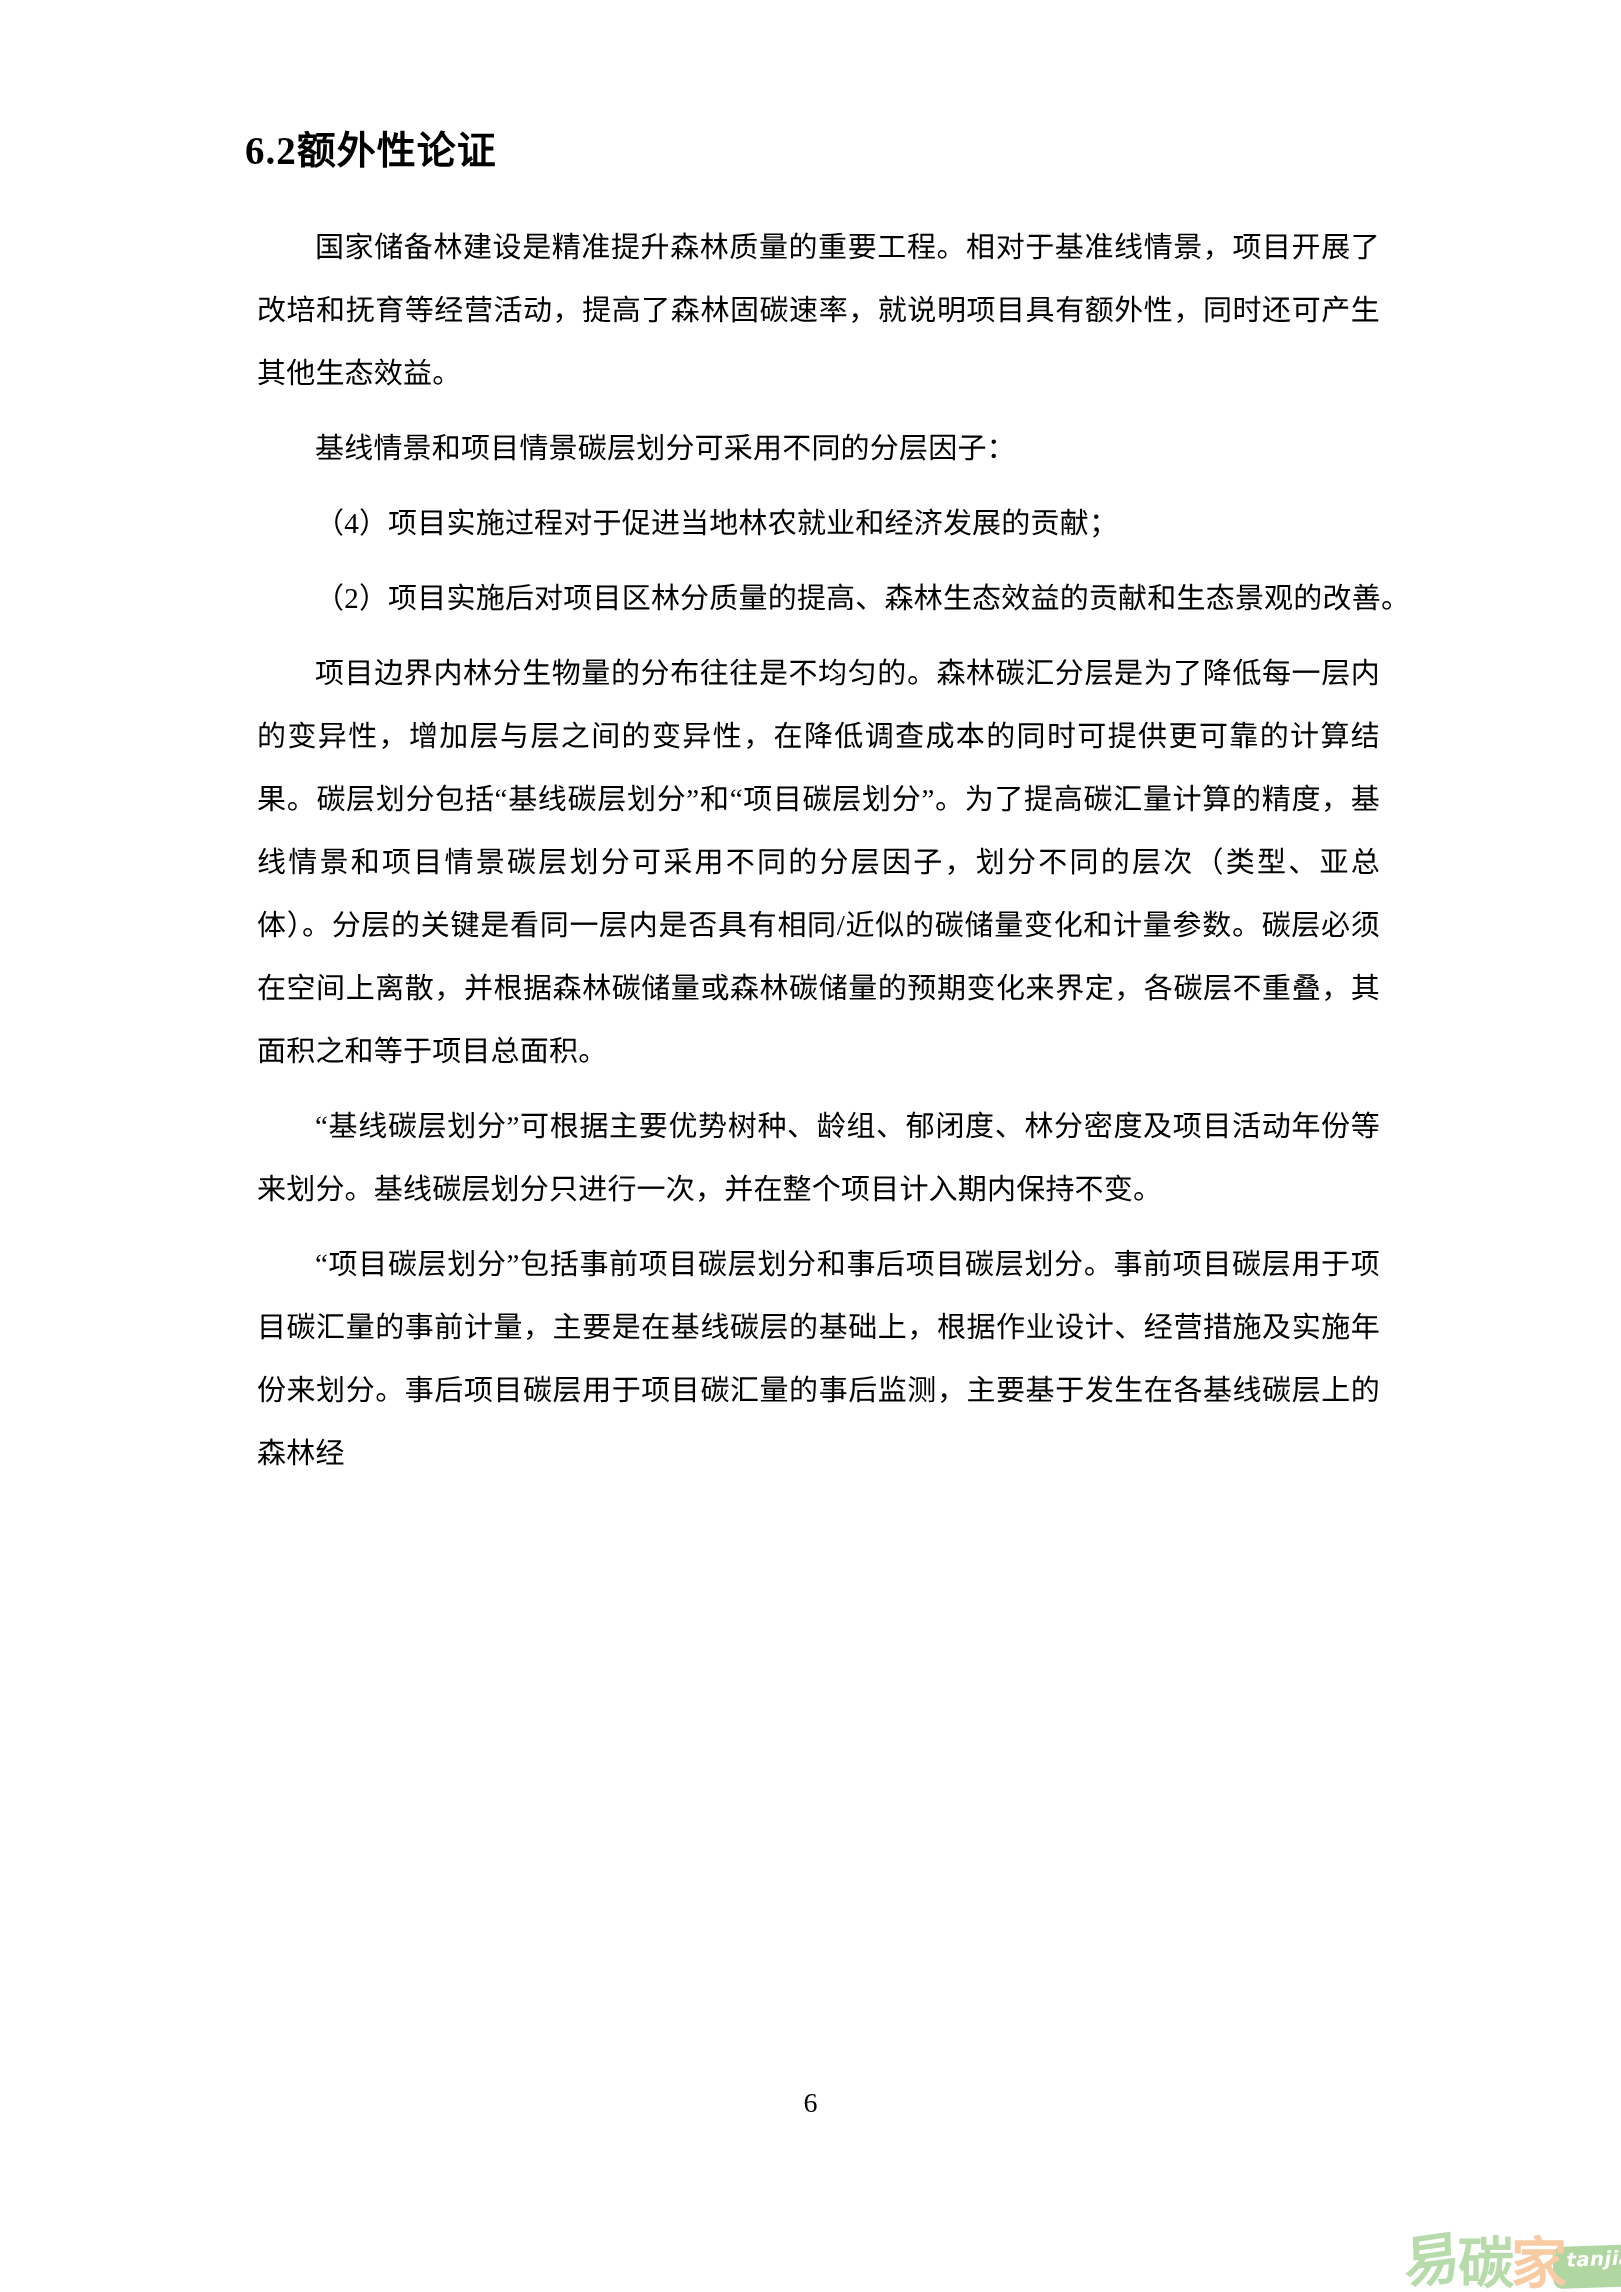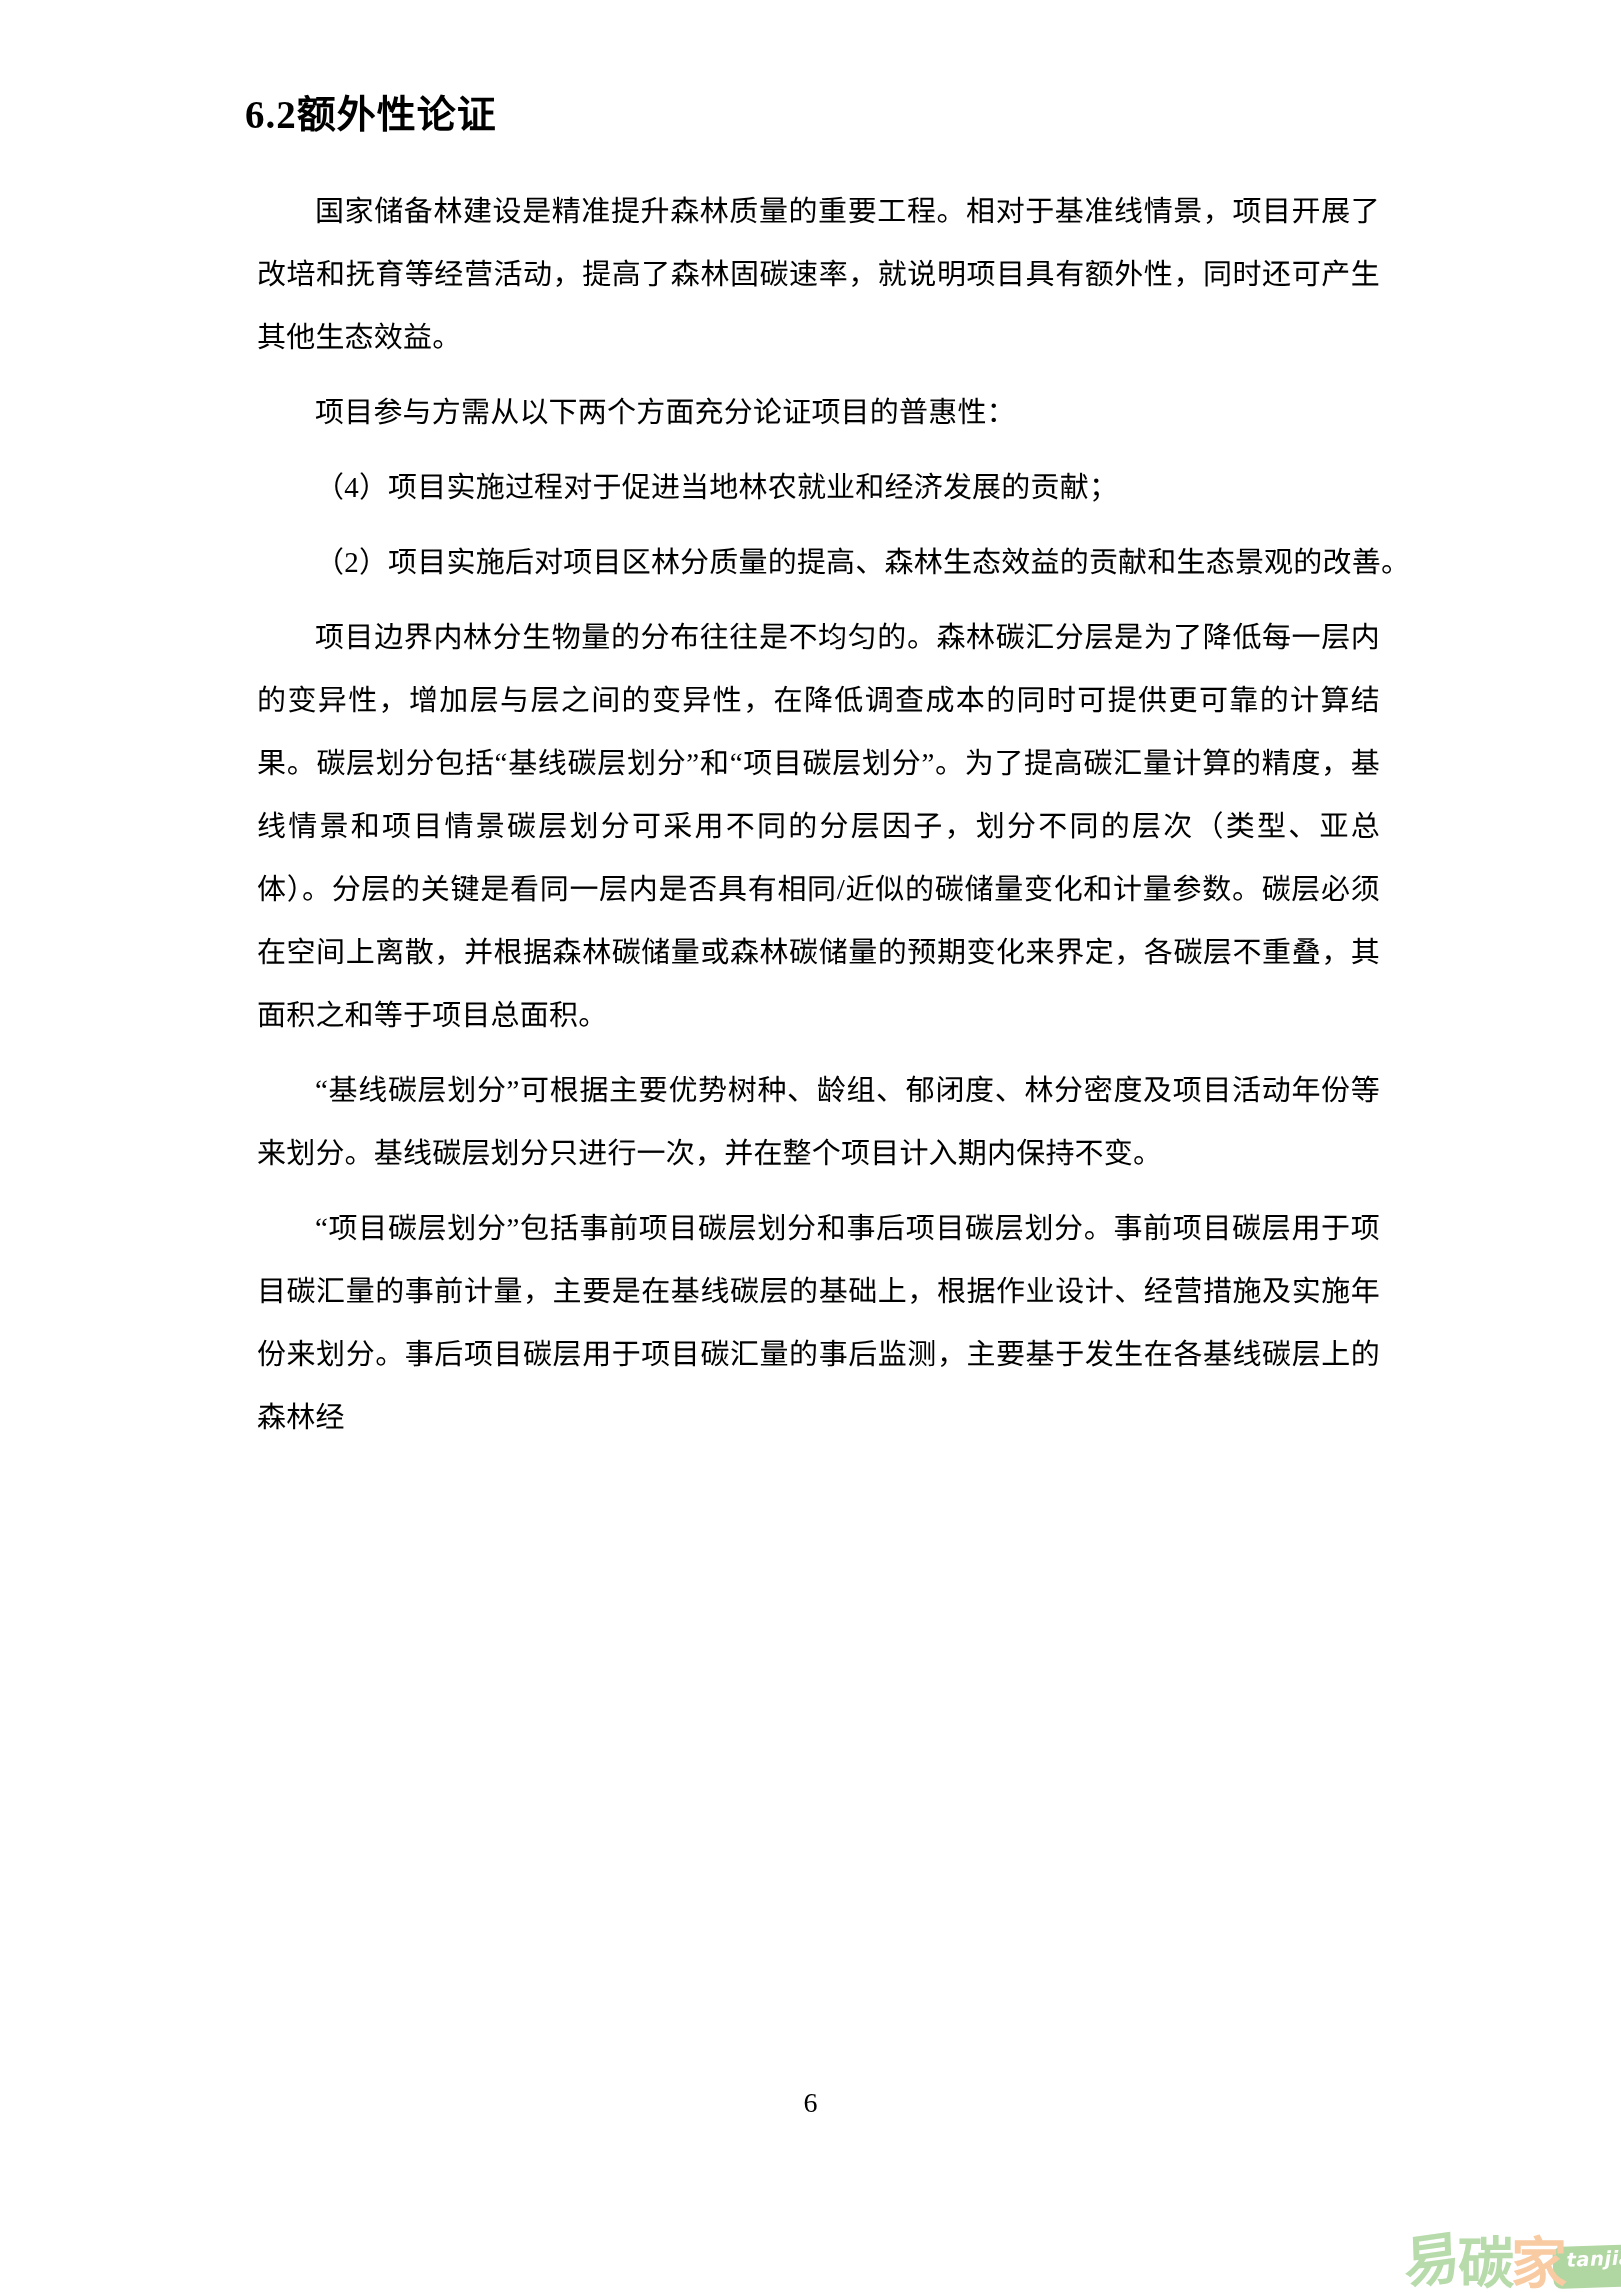--- a/index.html
+++ b/index.html
@@ -8,21 +8,21 @@
     width:1621px;height:2293px;
     background:#ffffff;
     overflow:hidden;
     font-family:"Liberation Serif","DejaVu Serif",serif;
     color:#000000;
   }
   .content{
     position:absolute;
     left:245px;top:0;
     width:1147px;
-    padding-top:84px;
+    padding-top:120px;
   }
   .heading{
     font-size:39px;
     line-height:61px;
     font-weight:bold;
     margin:27.4px 0 35px 0;
     letter-spacing:1px;
   }
   .content > .heading:first-child{margin-top:0;}
   .para{
@@ -95,21 +95,21 @@
 </style>
 </head>
 <body>
 
 <div class="page">
   <div class="content">
 
     <h2 class="heading">6.2额外性论证</h2>
     <p class="para">国家储备林建设是精准提升森林质量的重要工程。相对于基准线情景，项目开展了改培和抚育等经营活动，提高了森林固碳速率，就说明项目具有额外性，同时还可产生其他生态效益。</p>
 
-    <p class="para single-line">项目参与方需从以下两个方面充分论证项目的普惠性：</p>
+    <p class="para single-line">基线情景和项目情景碳层划分可采用不同的分层因子：</p>
     <p class="para single-line">（4）项目实施过程对于促进当地林农就业和经济发展的贡献；</p>
     <p class="para single-line">（2）项目实施后对项目区林分质量的提高、森林生态效益的贡献和生态景观的改善。</p>
 
     <p class="para">项目边界内林分生物量的分布往往是不均匀的。森林碳汇分层是为了降低每一层内的变异性，增加层与层之间的变异性，在降低调查成本的同时可提供更可靠的计算结果。碳层划分包括“基线碳层划分”和“项目碳层划分”。为了提高碳汇量计算的精度，基线情景和项目情景碳层划分可采用不同的分层因子，划分不同的层次（类型、亚总体）。分层的关键是看同一层内是否具有相同/近似的碳储量变化和计量参数。碳层必须在空间上离散，并根据森林碳储量或森林碳储量的预期变化来界定，各碳层不重叠，其面积之和等于项目总面积。</p>
     <p class="para">“基线碳层划分”可根据主要优势树种、龄组、郁闭度、林分密度及项目活动年份等来划分。基线碳层划分只进行一次，并在整个项目计入期内保持不变。</p>
     <p class="para">“项目碳层划分”包括事前项目碳层划分和事后项目碳层划分。事前项目碳层用于项目碳汇量的事前计量，主要是在基线碳层的基础上，根据作业设计、经营措施及实施年份来划分。事后项目碳层用于项目碳汇量的事后监测，主要基于发生在各基线碳层上的森林经</p>
 
   </div>
 
   <div class="page-footer">6</div>

